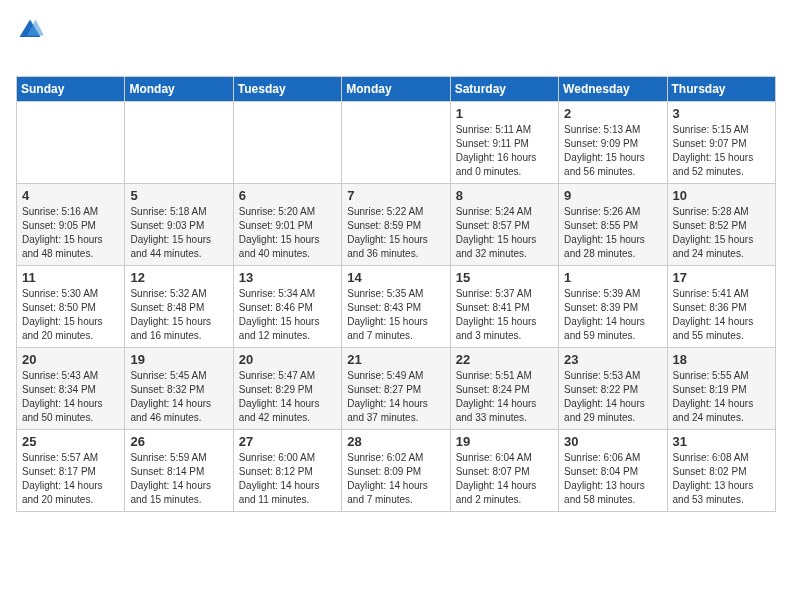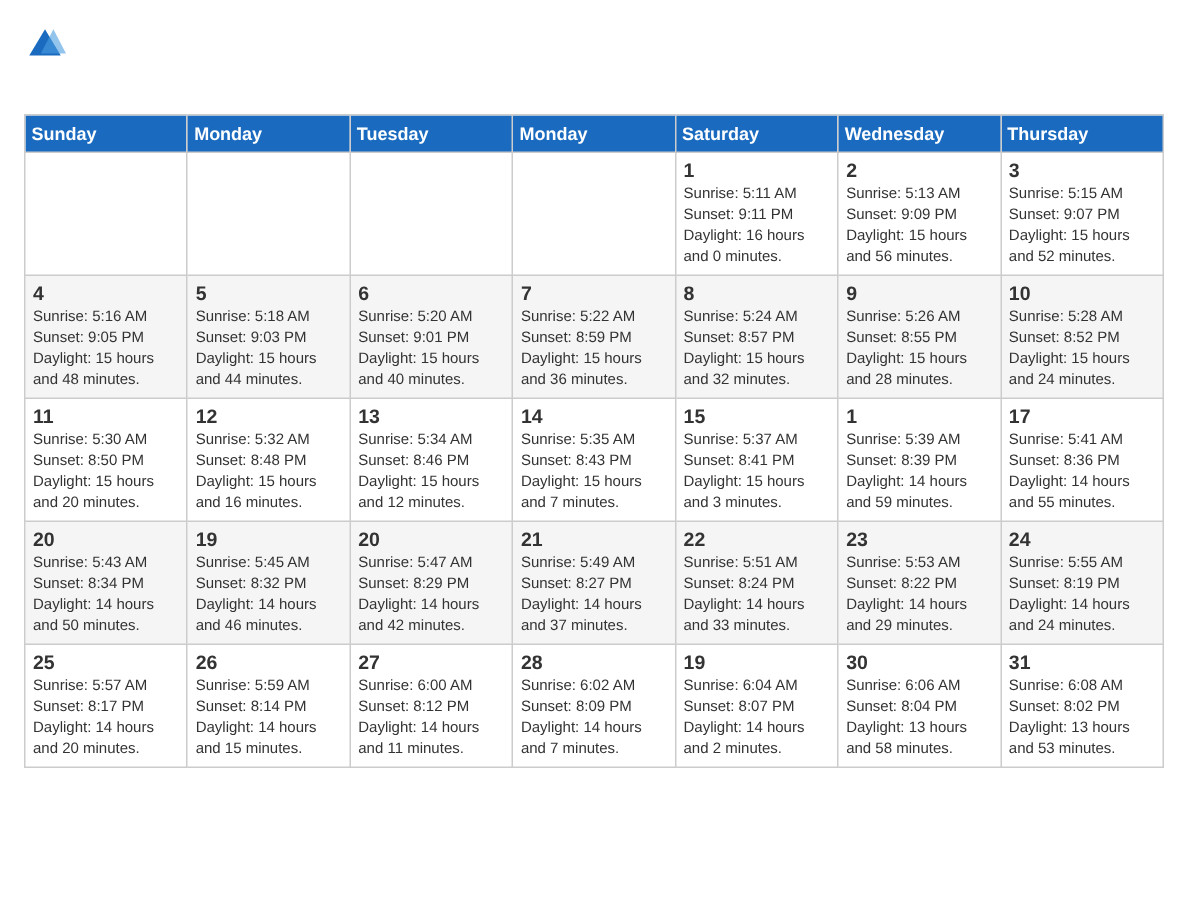--- a/index.html
+++ b/index.html
@@ -225,21 +225,21 @@
         </td>
         <td>
           <span class="day-num">22</span>
           <div class="day-info">Sunrise: 5:51 AM<br>Sunset: 8:24 PM<br>Daylight: 14 hours<br>and 33 minutes.</div>
         </td>
         <td>
           <span class="day-num">23</span>
           <div class="day-info">Sunrise: 5:53 AM<br>Sunset: 8:22 PM<br>Daylight: 14 hours<br>and 29 minutes.</div>
         </td>
         <td>
-          <span class="day-num">24</span>
+          <span class="day-num">18</span>
           <div class="day-info">Sunrise: 5:55 AM<br>Sunset: 8:19 PM<br>Daylight: 14 hours<br>and 24 minutes.</div>
         </td>
       </tr>
       <tr>
         <td>
           <span class="day-num">25</span>
           <div class="day-info">Sunrise: 5:57 AM<br>Sunset: 8:17 PM<br>Daylight: 14 hours<br>and 20 minutes.</div>
         </td>
         <td>
           <span class="day-num">26</span>

